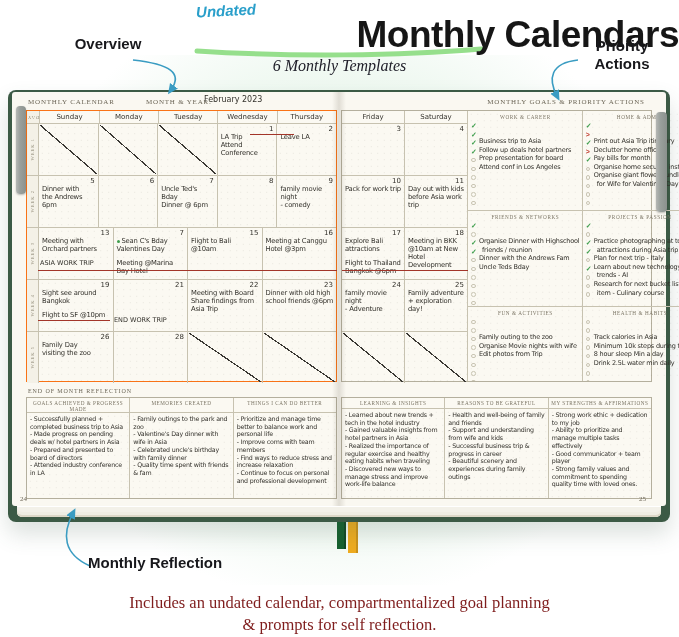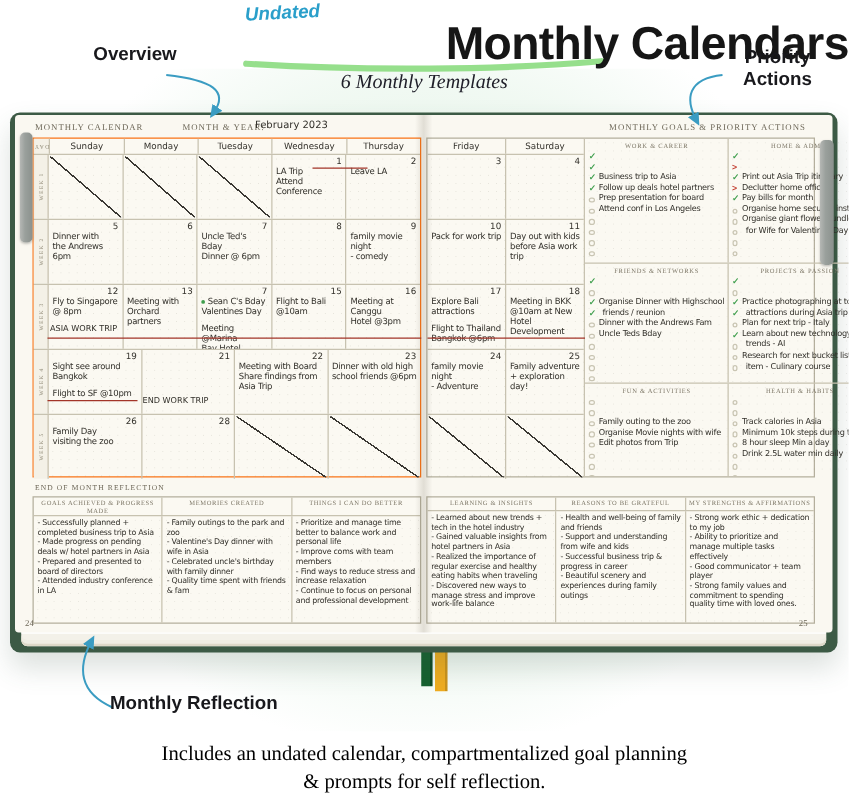--- a/index.html
+++ b/index.html
@@ -142,21 +142,21 @@
   .refl-body { display:flex; flex:1; min-height:0; }
   .refl-cell { flex:1; border-right:1px solid #c7c2b0; padding:2px 3px; overflow:hidden;
                background-image:radial-gradient(rgba(90,85,70,.12) .5px, rgba(0,0,0,0) .7px);
                background-size:6.5px 6.5px; }
   .refl-cell:last-child { border-right:none; }
   .ritem { font-size:6.3px; line-height:7.7px; letter-spacing:-.2px; }
 
   
   .caption { position:absolute; left:0; right:0; top:592px; text-align:center;
              font-family:"Liberation Serif", serif; font-size:16.5px; line-height:22px;
-             color:#000000; z-index:6; }
+             color:#7f1d1d; z-index:6; }
 </style>
 </head>
 <body>
 
 <div class="stage">
   <div class="glow"></div>
 
   <div class="undated">Undated</div>
   <div class="big-title">Monthly Calendars</div>
   <div class="subtitle">6 Monthly Templates</div>
@@ -246,25 +246,20 @@
                 <span class="num">9</span>
                 <div class="hw note">family movie night</div>
                 <div class="hw note">- comedy</div>
               </div>
             </div>
             <div class="cal-row">
               <div class="wkcol">
                 <span>WEEK 3</span>
               </div>
               <div class="cal-cell">
-                <span class="num">12</span>
-                <div class="hw note">Fly to Singapore</div>
-                <div class="hw note">@ 8pm</div>
-              </div>
-              <div class="cal-cell">
                 <span class="num">13</span>
                 <div class="hw note">Meeting with</div>
                 <div class="hw note">Orchard partners</div>
               </div>
               <div class="cal-cell">
                 <span class="num">7</span>
                 <div class="hw note"><span class="gdot"></span>Sean C's Bday</div>
                 <div class="hw note">Valentines Day</div>
                 <div class="gap"></div>
                 <div class="hw note">Meeting @Marina</div>

